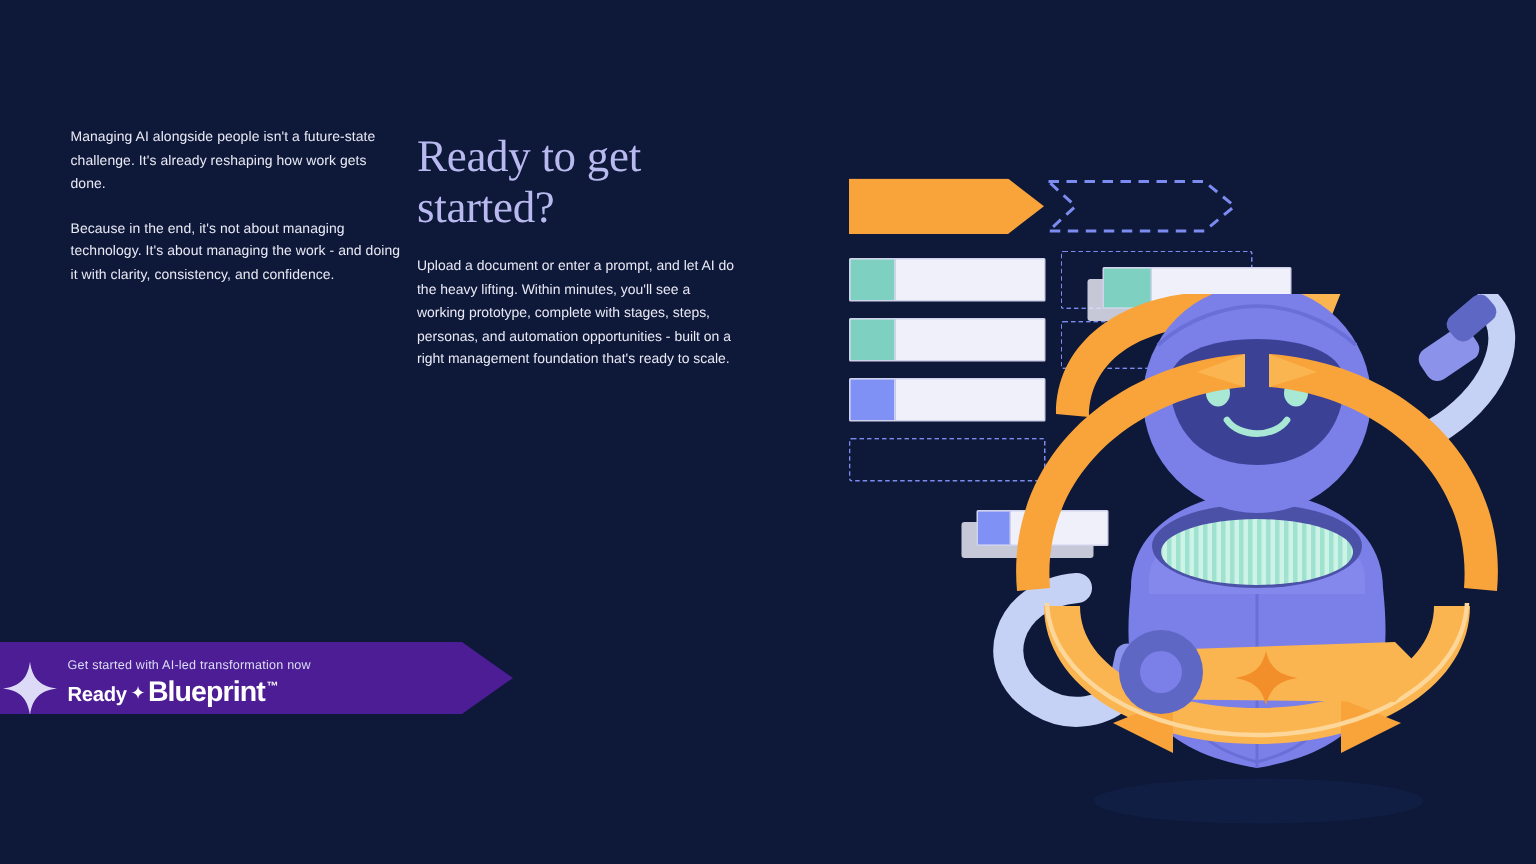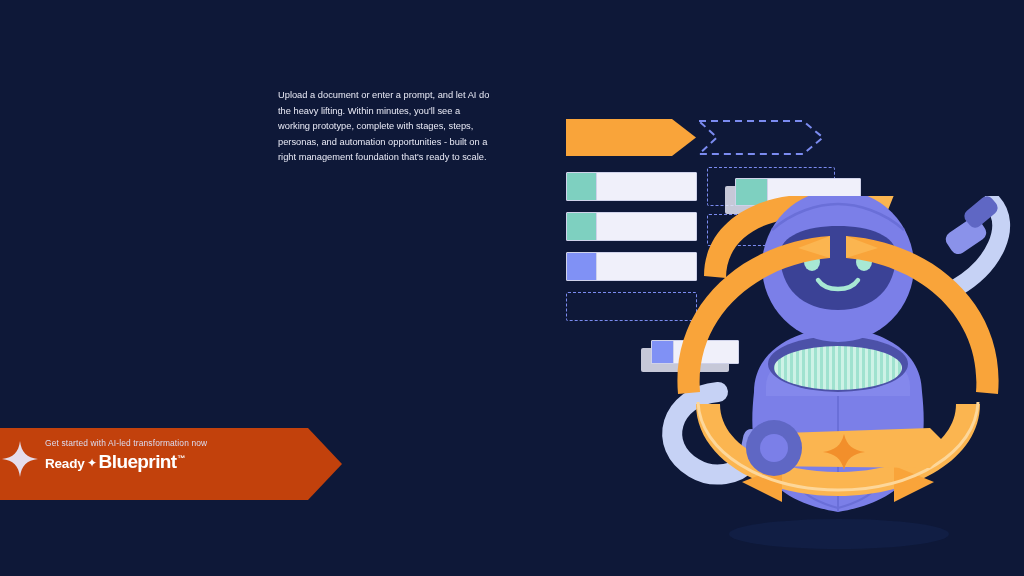--- a/index.html
+++ b/index.html
@@ -51,22 +51,22 @@
   .bp-link {
     color: #c9caf4;
     text-decoration: underline;
     text-underline-offset: 1.5px;
   }
 
   
   .banner {
     position: absolute;
     left: 0; top: 428px;
-    width: 342px; height: 72px;
-    background: #c2410c;
+    width: 342px; height: 48px;
+    background: #4c1d95;
     clip-path: polygon(0 0, 308px 0, 342px 50%, 308px 100%, 0 100%);
   }
   .banner-star {
     position: absolute;
     left: 2px; top: 13px;
     width: 36px; height: 36px;
   }
   .banner-text {
     position: absolute;
     left: 45px; top: 10px;
@@ -159,23 +159,26 @@
 
   
   .robot { position: absolute; left: 634px; top: 196px; width: 390px; height: 370px; }
 </style>
 </head>
 <body>
 
 <div class="slide">
 
   <div class="col-left">
+    <p>Managing AI alongside people isn't a future-state challenge. It's already reshaping how work gets done.</p>
+    <p>Because in the end, it's not about managing technology. It's about managing the work - and doing it with clarity, consistency, and confidence.</p>
   </div>
 
   <div class="col-mid">
+    <div class="headline">Ready to get started?</div>
     <p>Upload a document or enter a prompt, and let AI do the heavy lifting. Within minutes, you'll see a working prototype, complete with stages, steps, personas, and automation opportunities - built on a right management foundation that's ready to scale.</p>
   </div>
 
   <div class="banner">
     <svg class="banner-star" viewBox="0 0 40 40">
       <path d="M20 0 C21.6 12.6 27.4 18.4 40 20 C27.4 21.6 21.6 27.4 20 40 C18.4 27.4 12.6 21.6 0 20 C12.6 18.4 18.4 12.6 20 0 Z" fill="#e8eaff" opacity="0.92"></path>
     </svg>
     <div class="banner-text">
       <div class="banner-kicker">Get started with AI-led transformation now</div>
       <div class="banner-logo">

